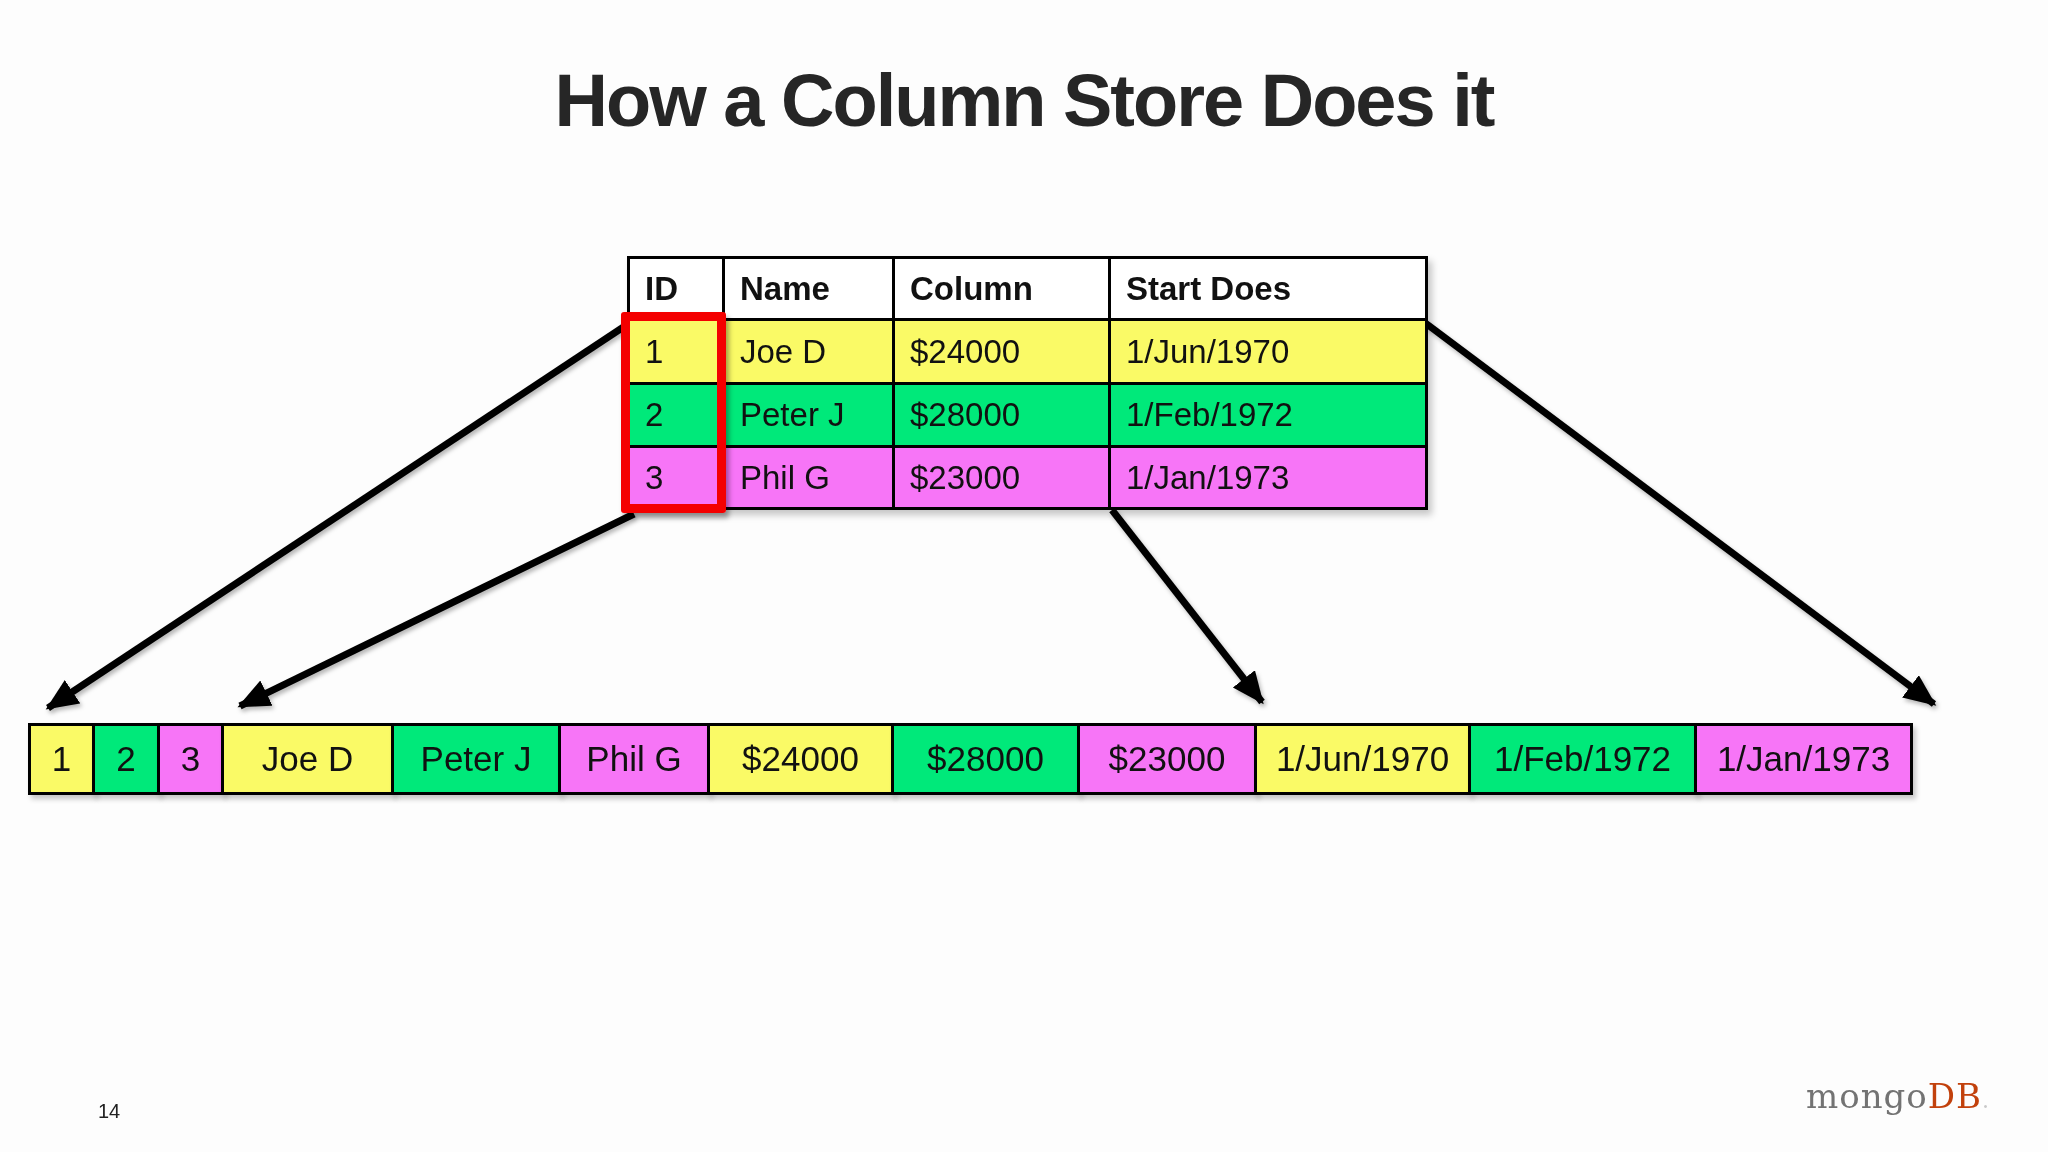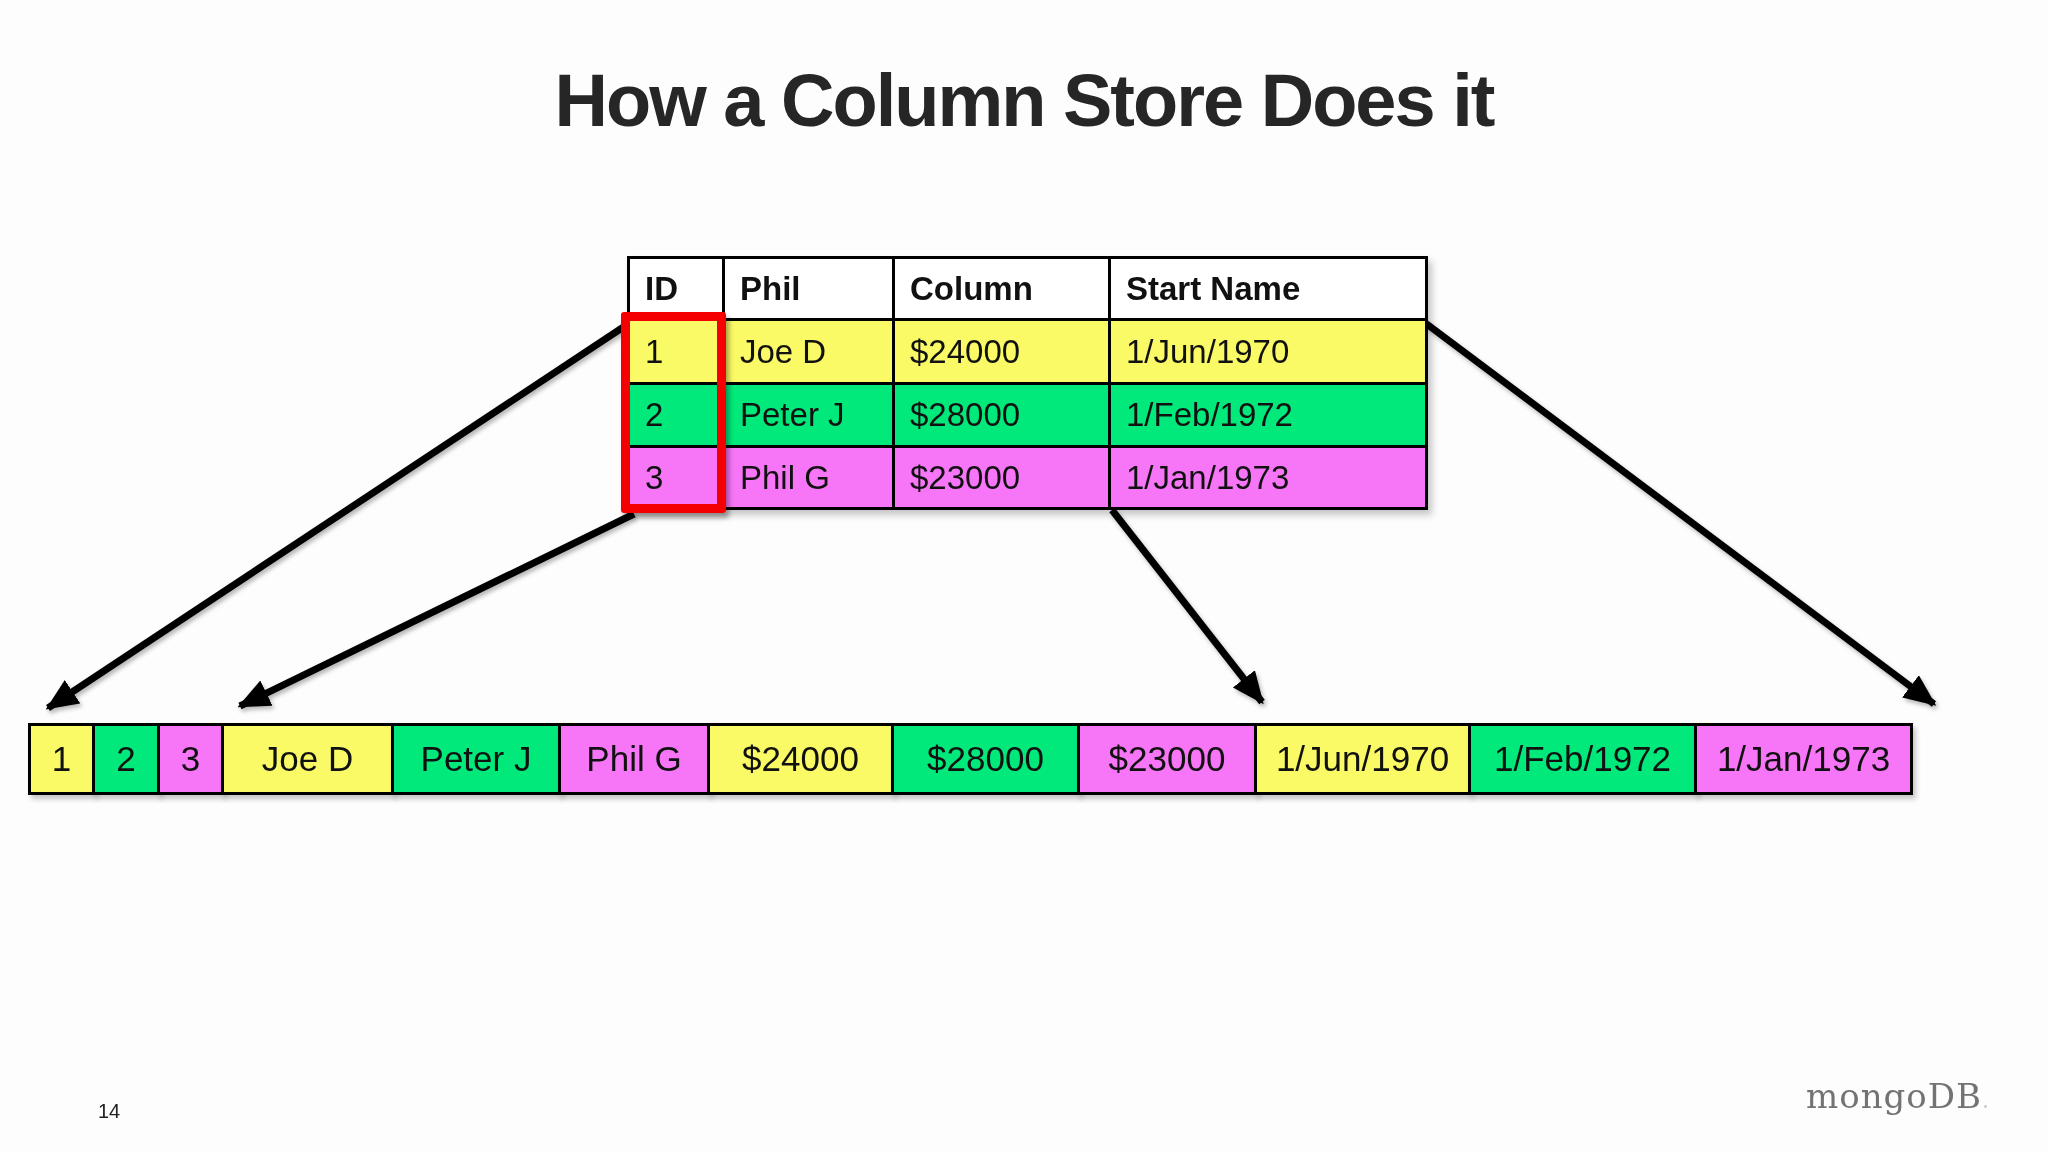--- a/index.html
+++ b/index.html
@@ -128,21 +128,21 @@
   .logo {
     position: absolute;
     left: 1806px;
     top: 1076px;
     font-family: "DejaVu Serif", serif;
     font-size: 34px;
     letter-spacing: 1px;
     white-space: nowrap;
   }
   .logo .mongo { color: #737373; }
-  .logo .db    { color: #737373; }
+  .logo .db    { color: #c2410c; }
   .logo .dot   { color: #c9c9c9; font-size: 22px; }
 </style>
 </head>
 <body>
 
 <div id="slide">
 
   <div class="title">How a Column Store Does it</div>
 
   <svg class="arrows" viewBox="0 0 2048 1152">
@@ -154,23 +154,23 @@
     <line x1="628" y1="324" x2="48" y2="708" stroke="#000" stroke-width="7" marker-end="url(#ah)"></line>
     <line x1="634" y1="514" x2="240" y2="706" stroke="#000" stroke-width="7" marker-end="url(#ah)"></line>
     <line x1="1112" y1="510" x2="1262" y2="702" stroke="#000" stroke-width="7" marker-end="url(#ah)"></line>
     <line x1="1424" y1="322" x2="1934" y2="704" stroke="#000" stroke-width="7" marker-end="url(#ah)"></line>
   </svg>
 
   <table class="emp-table">
     <tbody>
         <tr class="hdr">
       <th class="w-id">ID</th>
-      <th class="w-name">Phil</th>
+      <th class="w-name">Name</th>
       <th class="w-sal">Column</th>
-      <th class="w-date">Start Name</th>
+      <th class="w-date">Start Does</th>
     </tr>
     <tr class="r1" style="background-color: rgb(250, 250, 102);">
       <td>1</td>
       <td>Joe D</td>
       <td>$24000</td>
       <td>1/Jun/1970</td>
     </tr>
     <tr class="r2" style="background-color: rgb(0, 233, 122);">
       <td>2</td>
       <td>Peter J</td>

